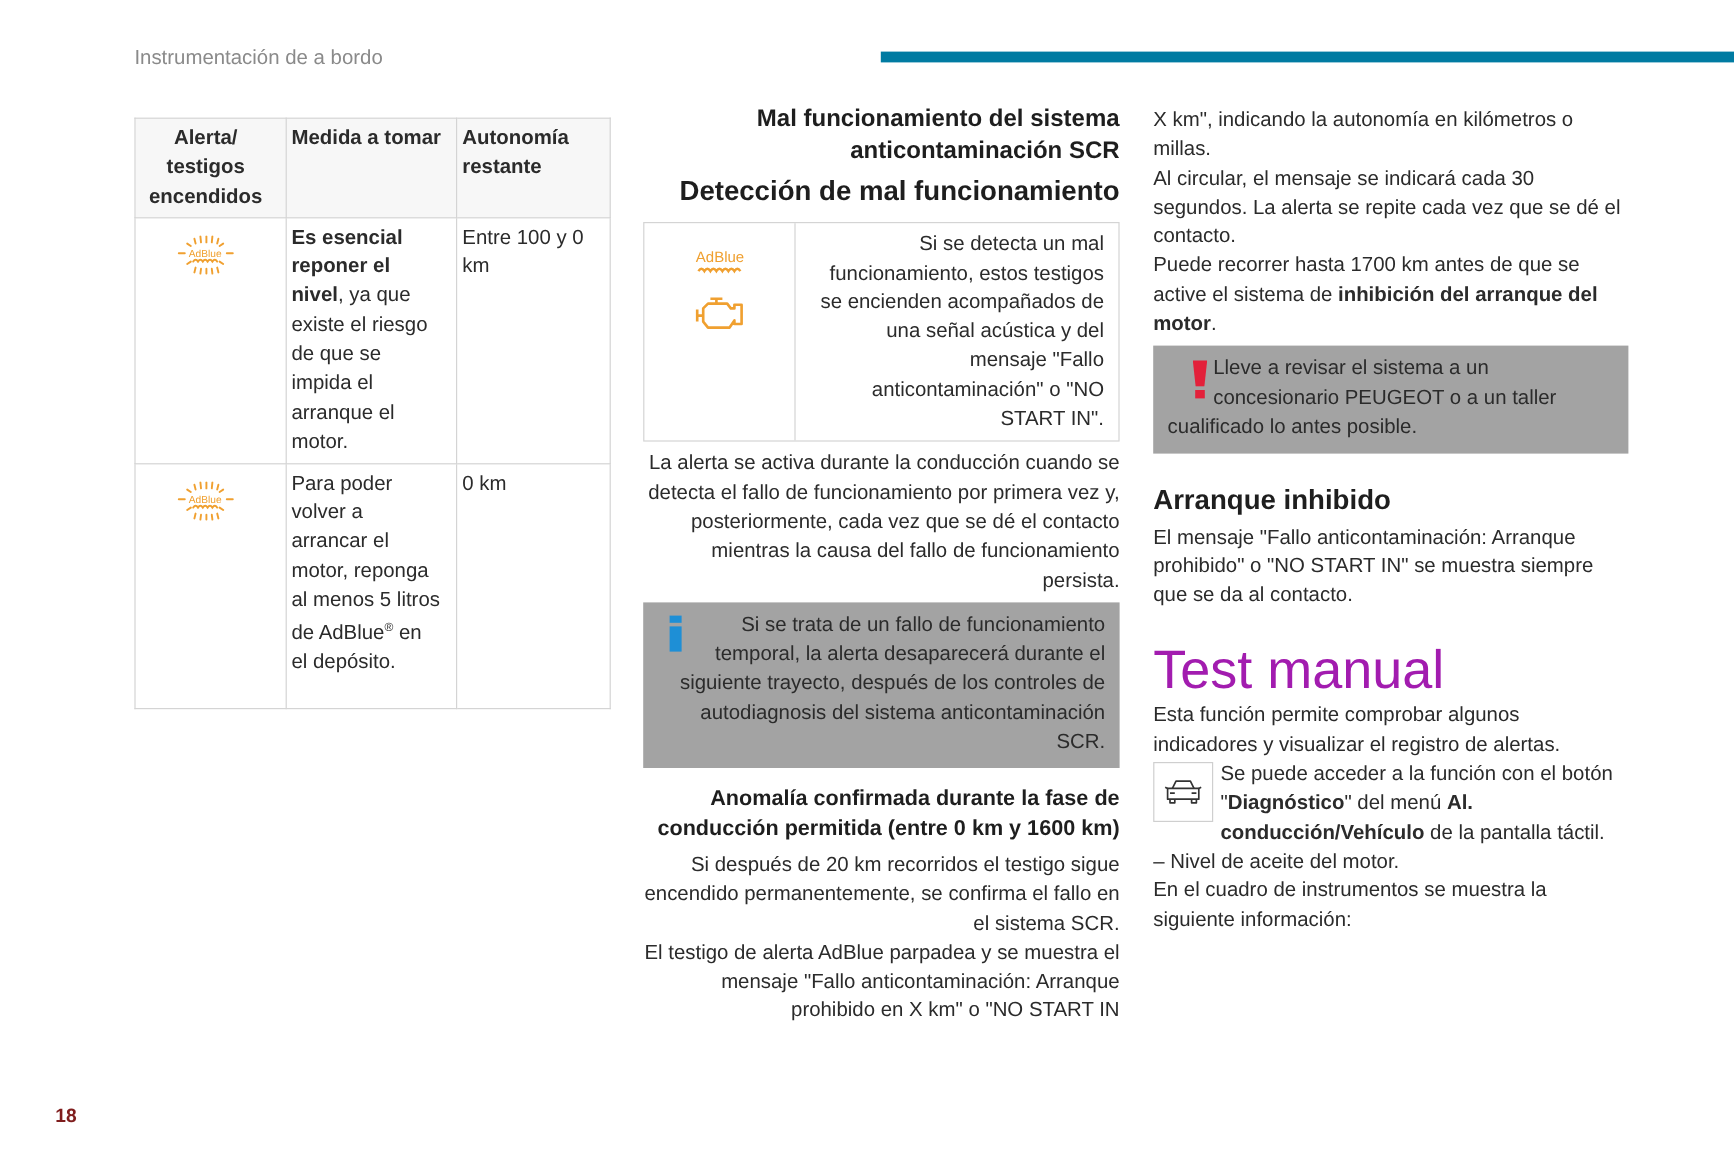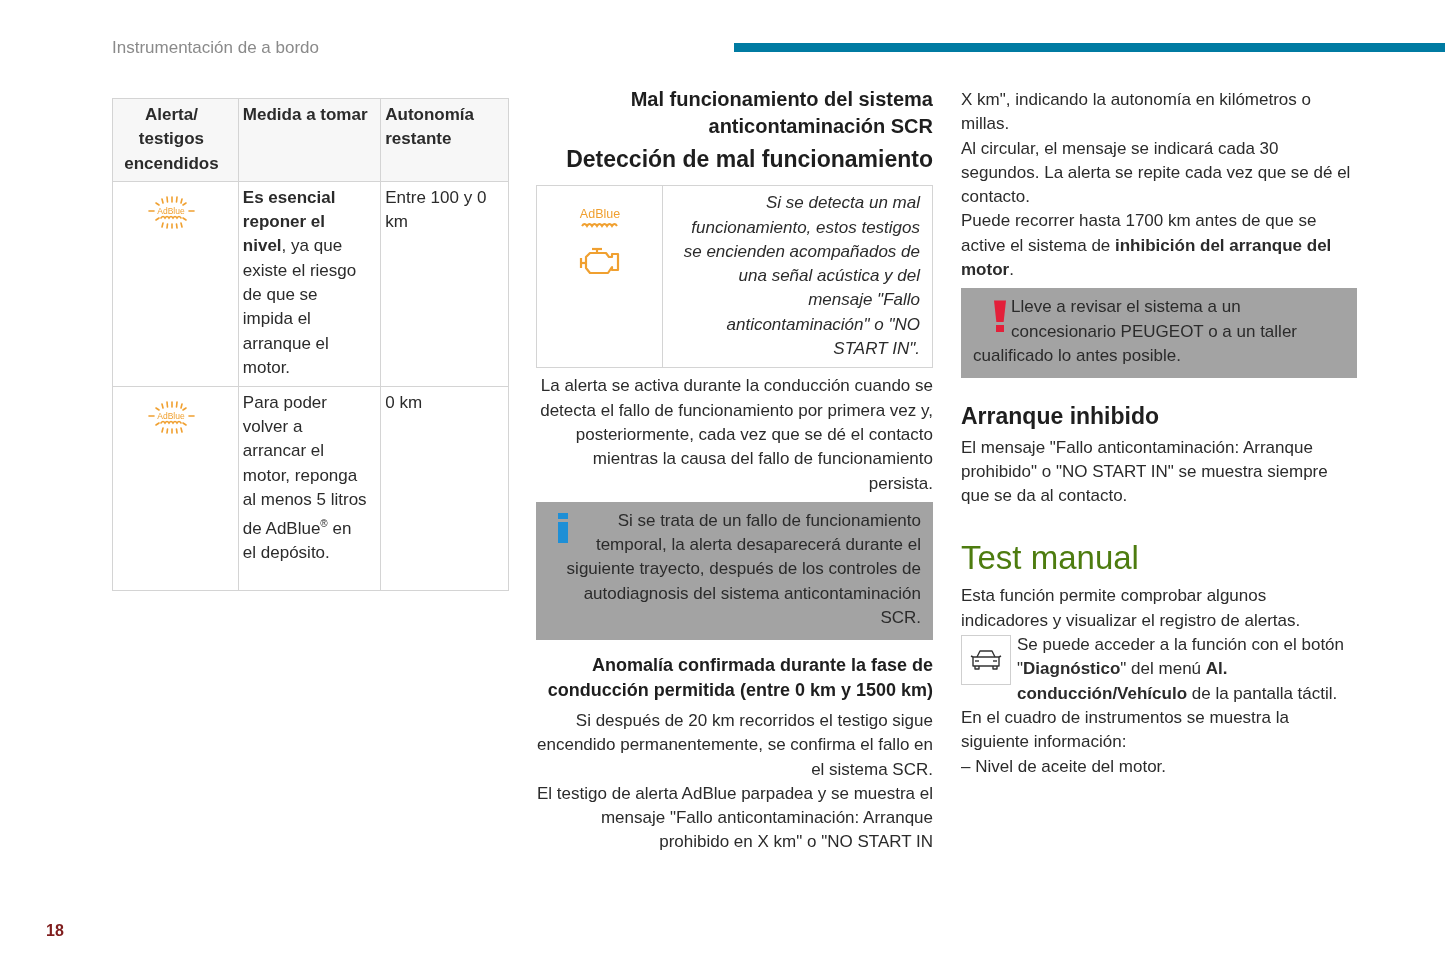--- a/index.html
+++ b/index.html
@@ -22,30 +22,30 @@
   b, strong { font-weight: bold; }
 
   
   .col2 { left: 536px; top: 86px; width: 397px; text-align: right; }
   .col3 { left: 961px; top: 88px; width: 396px; }
   h2.section { font-size: 20px; font-weight: bold; line-height: 27px; color: #1e1e1e; }
   h3.sub { font-size: 23px; font-weight: bold; line-height: 24.3px; color: #1e1e1e; }
   p.txt { font-size: 17px; line-height: 24.3px; }
   .detect-box { display: flex; border: 1px solid #d4d4d4; margin-top: 14px; }
   .detect-box .icons { width: 126px; border-right: 1px solid #d4d4d4; display: flex; flex-direction: column; align-items: center; padding-top: 20px; gap: 16px; }
-  .detect-box .desc { flex: 1; padding: 5px 12px 6px 12px; font-style: italic; }
+  .detect-box .desc { flex: 1; padding: 5px 12px 6px 12px; }
   .note { background: #a3a3a3; padding: 7px 12px 10px 12px; position: relative; }
   .note .ico { float: left; width: 38px; height: 40px; margin-right: 0; }
   .info-ico { display: block; width: 10px; height: 30px; margin: 4px 0 0 10px; position: relative; }
   .info-ico .dot { position: absolute; top: 0; left: 0; width: 10px; height: 6px; background: #1e8fd6; }
   .info-ico .stem { position: absolute; top: 9px; left: 0; width: 10px; height: 21px; background: #1e8fd6; }
   .warn-ico { display: block; width: 10px; height: 32px; margin: 5px 0 0 21px; position: relative; }
   .warn-ico .bar { position: absolute; top: 0; left: 0; width: 12px; height: 22px; background: #e3203a; clip-path: polygon(0 0,100% 0,80% 100%,20% 100%); }
   .warn-ico .dot { position: absolute; top: 25px; left: 2px; width: 8px; height: 7px; background: #e3203a; }
-  .test-title { font-size: 33px; color: #4d7c0f; font-weight: normal; line-height: 40px; }
+  .test-title { font-size: 45px; color: #a21caf; font-weight: normal; line-height: 40px; }
   .car-box { float: left; width: 50px; height: 50px; border: 1px solid #cfcfcf; margin: 2px 6px 0 0; display: flex; align-items: center; justify-content: center; }
 </style>
 </head>
 <body>
 
 <div class="abs header-title">Instrumentación de a bordo</div>
 <div class="abs header-bar"></div>
 
 <table class="abs alert-table">
   <tbody>
@@ -137,21 +137,21 @@
   <p class="txt" style="margin-top:6px">La alerta se activa durante la conducción cuando se detecta el fallo de funcionamiento por primera vez y, posteriormente, cada vez que se dé el contacto mientras la causa del fallo de funcionamiento persista.</p>
   <div class="note" style="margin-top:6px">
     <span class="ico">
         <span class="info-ico">
           <span class="dot"></span>
           <span class="stem"></span>
         </span>
       </span>
     <span>Si se trata de un fallo de funcionamiento temporal, la alerta desaparecerá durante el siguiente trayecto, después de los controles de autodiagnosis del sistema anticontaminación SCR.</span>
   </div>
-  <h3 class="sub" style="margin-top:13px; font-size:18px">Anomalía confirmada durante la fase de conducción permitida (entre 0 km y 1500 km)</h3>
+  <h3 class="sub" style="margin-top:13px; font-size:18px">Anomalía confirmada durante la fase de conducción permitida (entre 0 km y 1600 km)</h3>
   <p class="txt" style="margin-top:7px">Si después de 20 km recorridos el testigo sigue encendido permanentemente, se confirma el fallo en el sistema SCR.</p>
   <p class="txt">El testigo de alerta AdBlue parpadea y se muestra el mensaje "Fallo anticontaminación: Arranque prohibido en X km" o "NO START IN</p>
 </div>
 
 <div class="abs col3">
   <p class="txt">X km", indicando la autonomía en kilómetros o millas.</p>
   <p class="txt">Al circular, el mensaje se indicará cada 30 segundos. La alerta se repite cada vez que se dé el contacto.</p>
   <p class="txt"><span>Puede recorrer hasta 1700 km antes de que se active el sistema de </span><b>inhibición del arranque del motor</b><span>.</span></p>
   <div class="note" style="margin-top:6px">
     <span class="ico">
@@ -176,17 +176,17 @@
             <line x1="29" y1="9" x2="31" y2="8"></line>
           <path d="M5 18 L5 21 L9 21 L9 18"></path>
             <path d="M23 18 L23 21 L27 21 L27 18"></path>
           <line x1="5" y1="13" x2="9" y2="13"></line>
             <line x1="23" y1="13" x2="27" y2="13"></line>
         </g>
       </svg>
     </span>
     <p class="txt"><span>Se puede acceder a la función con el botón "</span><b>Diagnóstico</b><span>" del menú </span><b>Al. conducción/Vehículo</b><span> de la pantalla táctil.</span></p>
   </div>
+  <p class="txt">–  Nivel de aceite del motor.</p>
   <p class="txt">En el cuadro de instrumentos se muestra la siguiente información:</p>
-  <p class="txt">–  Nivel de aceite del motor.</p>
 </div>
 
 <div class="abs page-num">18</div>
 
 </body></html>

